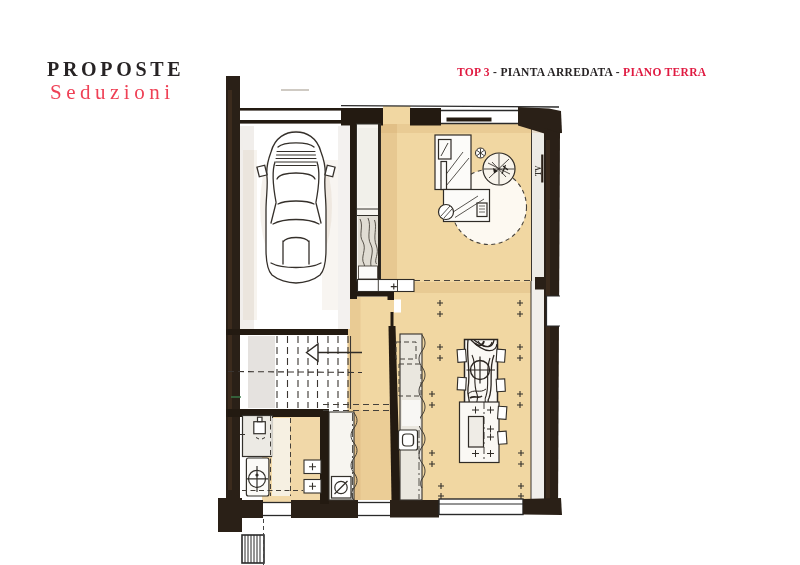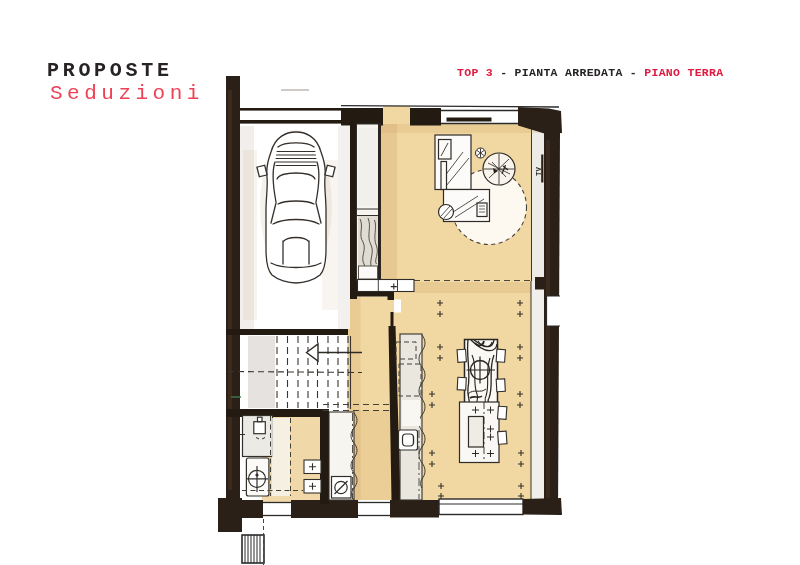--- a/index.html
+++ b/index.html
@@ -1,16 +1,16 @@
 <!DOCTYPE html>
 <html><head>
 <meta charset="utf-8">
 <style>
 html,body{margin:0;padding:0;background:#ffffff;}
-#page{position:relative;width:800px;height:565px;background:#ffffff;font-family:Liberation Mono, monospace;overflow:hidden;}
+#page{position:relative;width:800px;height:565px;background:#ffffff;font-family:Liberation Serif, serif;overflow:hidden;}
 svg{position:absolute;left:0;top:0;}
 </style>
 </head>
 <body>
 <div id="page">
 <svg width="800" height="565" viewBox="0 0 800 565">
 
 <text x="47" y="76" font-size="20" font-weight="bold" letter-spacing="3.7" fill="#272324">PROPOSTE</text>
 
 <text x="50" y="98.5" font-size="21" letter-spacing="4.5" fill="#ef4156">Seduzioni</text>

